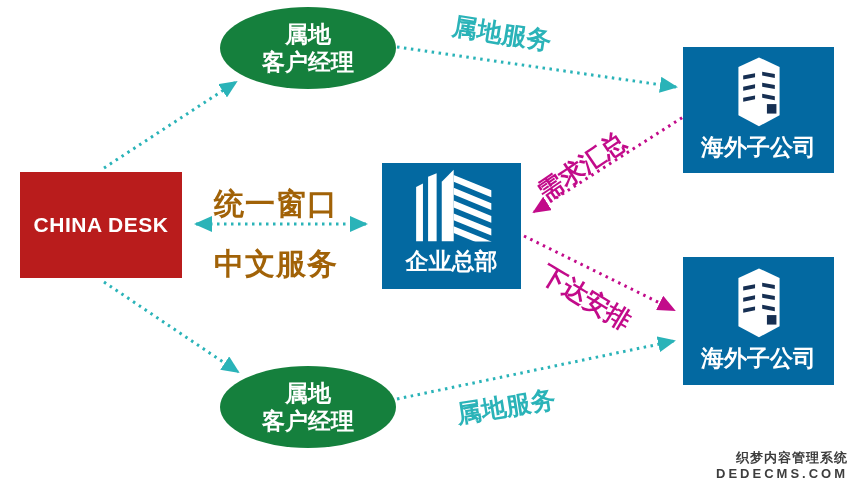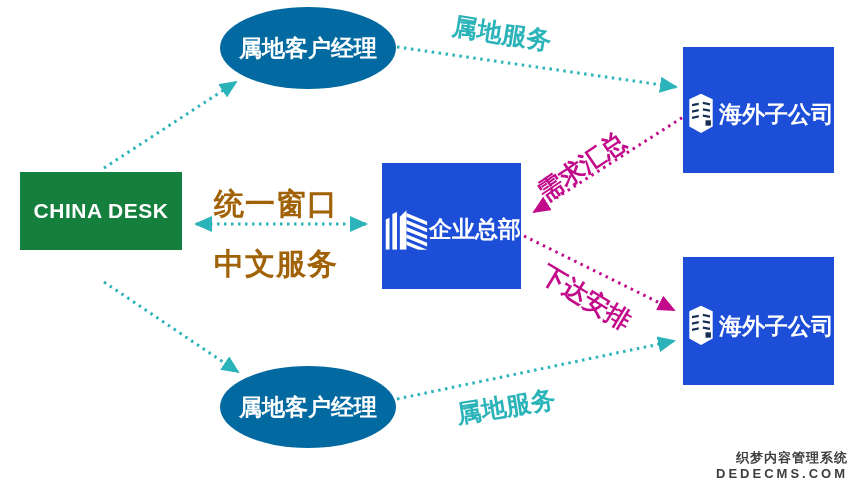--- a/index.html
+++ b/index.html
@@ -7,38 +7,38 @@
     position:relative;
     width:856px;height:490px;
     background:#ffffff;
     overflow:hidden;
     font-family:"Liberation Sans","DejaVu Sans",sans-serif;
   }
   .connector-layer{position:absolute;left:0;top:0;width:856px;height:490px;z-index:1;}
   .node{position:absolute;z-index:2;display:flex;align-items:center;justify-content:center;}
 
   .china-desk{
-    left:20px;top:172px;width:162px;height:78px;
-    background:#15803d;color:#fff;
+    left:20px;top:172px;width:162px;height:106px;
+    background:#b91c1c;color:#fff;
     font-size:21px;font-weight:bold;letter-spacing:.5px;
   }
   .ellipse{
     width:176px;height:82px;border-radius:50%;
-    background:#0369a1;color:#fff;text-align:left;
+    background:#15803d;color:#fff;text-align:left;
     font-size:23px;font-weight:bold;line-height:28px;
-    flex-direction:row;
+    flex-direction:column;
   }
   .ellipse-top{left:220px;top:7px;}
   .ellipse-bottom{left:220px;top:366px;}
 
   .navy-box{
-    background:#1d4ed8;color:#fff;
-    font-weight:bold;justify-content:space-between;
+    background:#0369a1;color:#fff;flex-direction:column;
+    font-weight:bold;justify-content:flex-start;
   }
-  .hq-box{left:382px;top:163px;width:139px;height:126px;padding-top:6px;box-sizing:border-box;}
+  .hq-box{left:382px;top:163px;width:139px;height:126px;box-sizing:border-box;}
   .sub-top{left:683px;top:47px;width:151px;height:126px;padding-top:8px;box-sizing:border-box;}
   .sub-bottom{left:683px;top:257px;width:151px;height:128px;padding-top:9px;box-sizing:border-box;}
   .navy-box .box-label{font-size:23px;font-weight:bold;margin-top:1px;white-space:nowrap;}
 
   .edge-label{position:absolute;z-index:3;font-weight:bold;white-space:nowrap;}
   .lbl-unified{
     left:195px;width:162px;text-align:center;
     color:#a16207;font-size:30px;letter-spacing:1px;
   }
   .lbl-unified-1{top:184px;}

